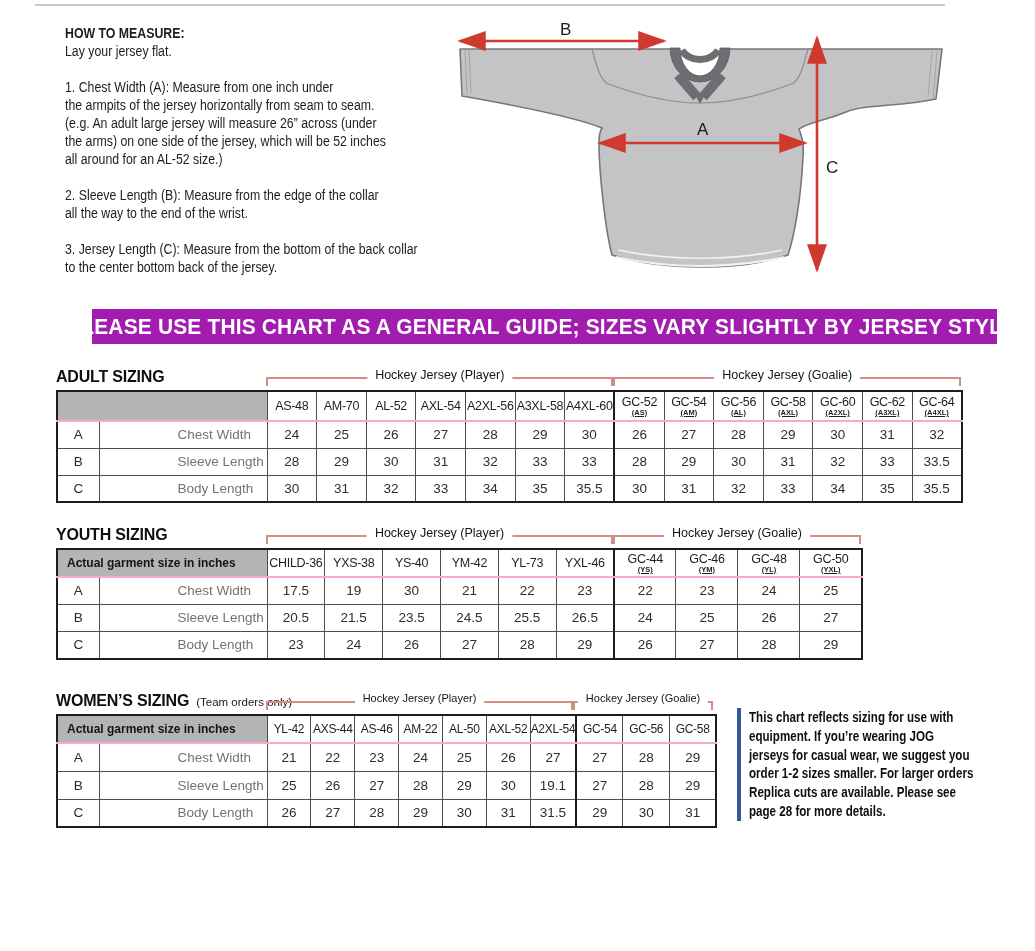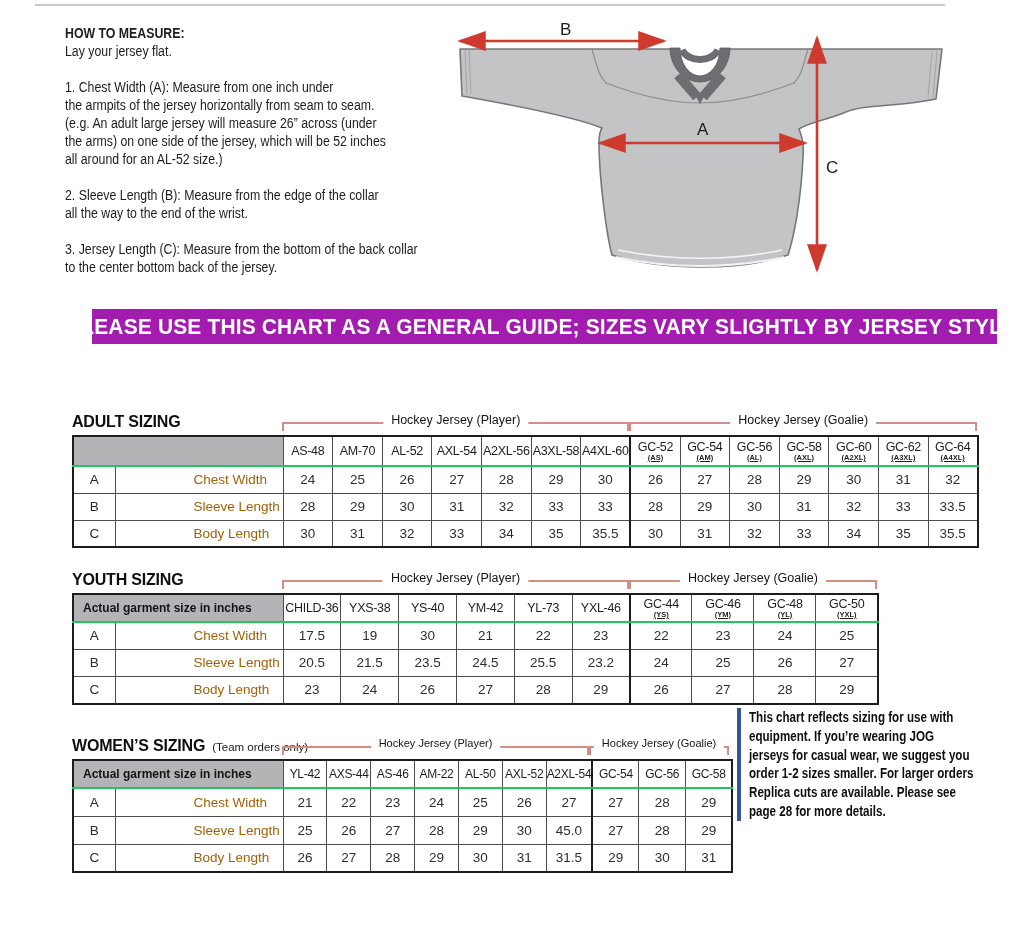--- a/index.html
+++ b/index.html
@@ -16,49 +16,49 @@
   
   .jersey{position:absolute;left:440px;top:5px;}
 
   
   .banner{position:absolute;left:65px;top:309px;width:905px;height:35px;background:#a21caf;
           display:flex;align-items:center;justify-content:center;margin-left:27px;}
   .banner-text{display:inline-block;transform:scaleX(0.95);color:#ffffff;font-weight:bold;
                font-size:22px;letter-spacing:0.2px;white-space:nowrap;}
 
   
-  .tblock{position:absolute;left:72px;margin-top:45px;}
+  .tblock{position:absolute;left:56px;}
   #tbl-adult{top:364px;} #tbl-youth{top:522px;} #tbl-women{top:688px;}
   .ttitle{position:absolute;left:0;top:4px;white-space:nowrap;}
   .ttitle-main{font-size:16px;font-weight:bold;letter-spacing:-0.2px;color:#0f0f0f;}
   .ttitle-sub{font-size:11.5px;font-weight:normal;margin-left:7px;color:#1a1a1a;}
 
   .brackets{display:flex;height:26px;position:relative;}
   .bracket-spacer{width:210px;flex:none;}
   .bracket-seg{position:relative;height:100%;flex:none;}
   .bl{position:absolute;top:13px;left:0;right:0;height:2px;background:#d28d84;}
   .tick{position:absolute;top:13px;width:2px;height:9px;background:#d28d84;}
   .tl{left:0;} .tr{right:0;}
   .blabel{position:absolute;top:4px;left:50%;transform:translateX(-50%);background:#ffffff;
           padding:0 8px;font-size:12.5px;color:#141414;white-space:nowrap;z-index:2;}
   .t-women .blabel{font-size:11px;}
 
   table.sztable{border-collapse:collapse;table-layout:fixed;background:#fff;border:2px solid #1d1d1d;}
   .sztable th,.sztable td{border:1px solid #4c4c4c;text-align:center;padding:0;overflow:hidden;
           white-space:nowrap;font-weight:normal;}
-  .sztable thead th{border-bottom:2px solid #22c55e;}
+  .sztable thead th{border-bottom:2px solid #f9a8d4;}
   .corner{background:#b4b4b6;text-align:left !important;padding-left:9px !important;
           font-weight:bold !important;font-size:12px;color:#141414;}
   .grp-start{border-left:2px solid #1d1d1d !important;}
   .colhead{font-size:12.5px;letter-spacing:-0.3px;color:#1e1e1e;}
   .t-women .colhead{font-size:12px;}
   .colhead .sub{font-size:7.5px;font-weight:bold;line-height:7px;letter-spacing:0;text-decoration:underline;}
   .colhead .sz{line-height:13px;}
   .rowletter{font-size:13.5px;color:#2a2a2a;}
-  .rowlabel{text-align:left !important;padding-left:78px !important;font-size:13.5px;color:#a16207;}
+  .rowlabel{text-align:left !important;padding-left:78px !important;font-size:13.5px;color:#737373;}
   .val{font-size:13.5px;color:#2e2e2e;}
 
   
   .note{position:absolute;left:737px;top:708px;}
   .note-text{border-left:5px solid #37549f;padding-left:10px;font-weight:bold;font-size:14.5px;
              line-height:18.8px;white-space:pre-line;transform:scaleX(0.8);transform-origin:top left;
              width:320px;color:#0e0e0e;}
 </style>
 </head>
 <body>
@@ -371,21 +371,21 @@
             <td class="val">25</td>
           </tr>
           <tr style="height: 27.3px;">
             <td class="rowletter">B</td>
             <td class="rowlabel">Sleeve Length</td>
             <td class="val">20.5</td>
             <td class="val">21.5</td>
             <td class="val">23.5</td>
             <td class="val">24.5</td>
             <td class="val">25.5</td>
-            <td class="val">23.2</td>
+            <td class="val">26.5</td>
             <td class="val grp-start">24</td>
             <td class="val">25</td>
             <td class="val">26</td>
             <td class="val">27</td>
           </tr>
           <tr style="height: 27.3px;">
             <td class="rowletter">C</td>
             <td class="rowlabel">Body Length</td>
             <td class="val">23</td>
             <td class="val">24</td>
@@ -488,21 +488,21 @@
           </tr>
           <tr style="height: 28px;">
             <td class="rowletter">B</td>
             <td class="rowlabel">Sleeve Length</td>
             <td class="val">25</td>
             <td class="val">26</td>
             <td class="val">27</td>
             <td class="val">28</td>
             <td class="val">29</td>
             <td class="val">30</td>
-            <td class="val">45.0</td>
+            <td class="val">19.1</td>
             <td class="val grp-start">27</td>
             <td class="val">28</td>
             <td class="val">29</td>
           </tr>
           <tr style="height: 28px;">
             <td class="rowletter">C</td>
             <td class="rowlabel">Body Length</td>
             <td class="val">26</td>
             <td class="val">27</td>
             <td class="val">28</td>

